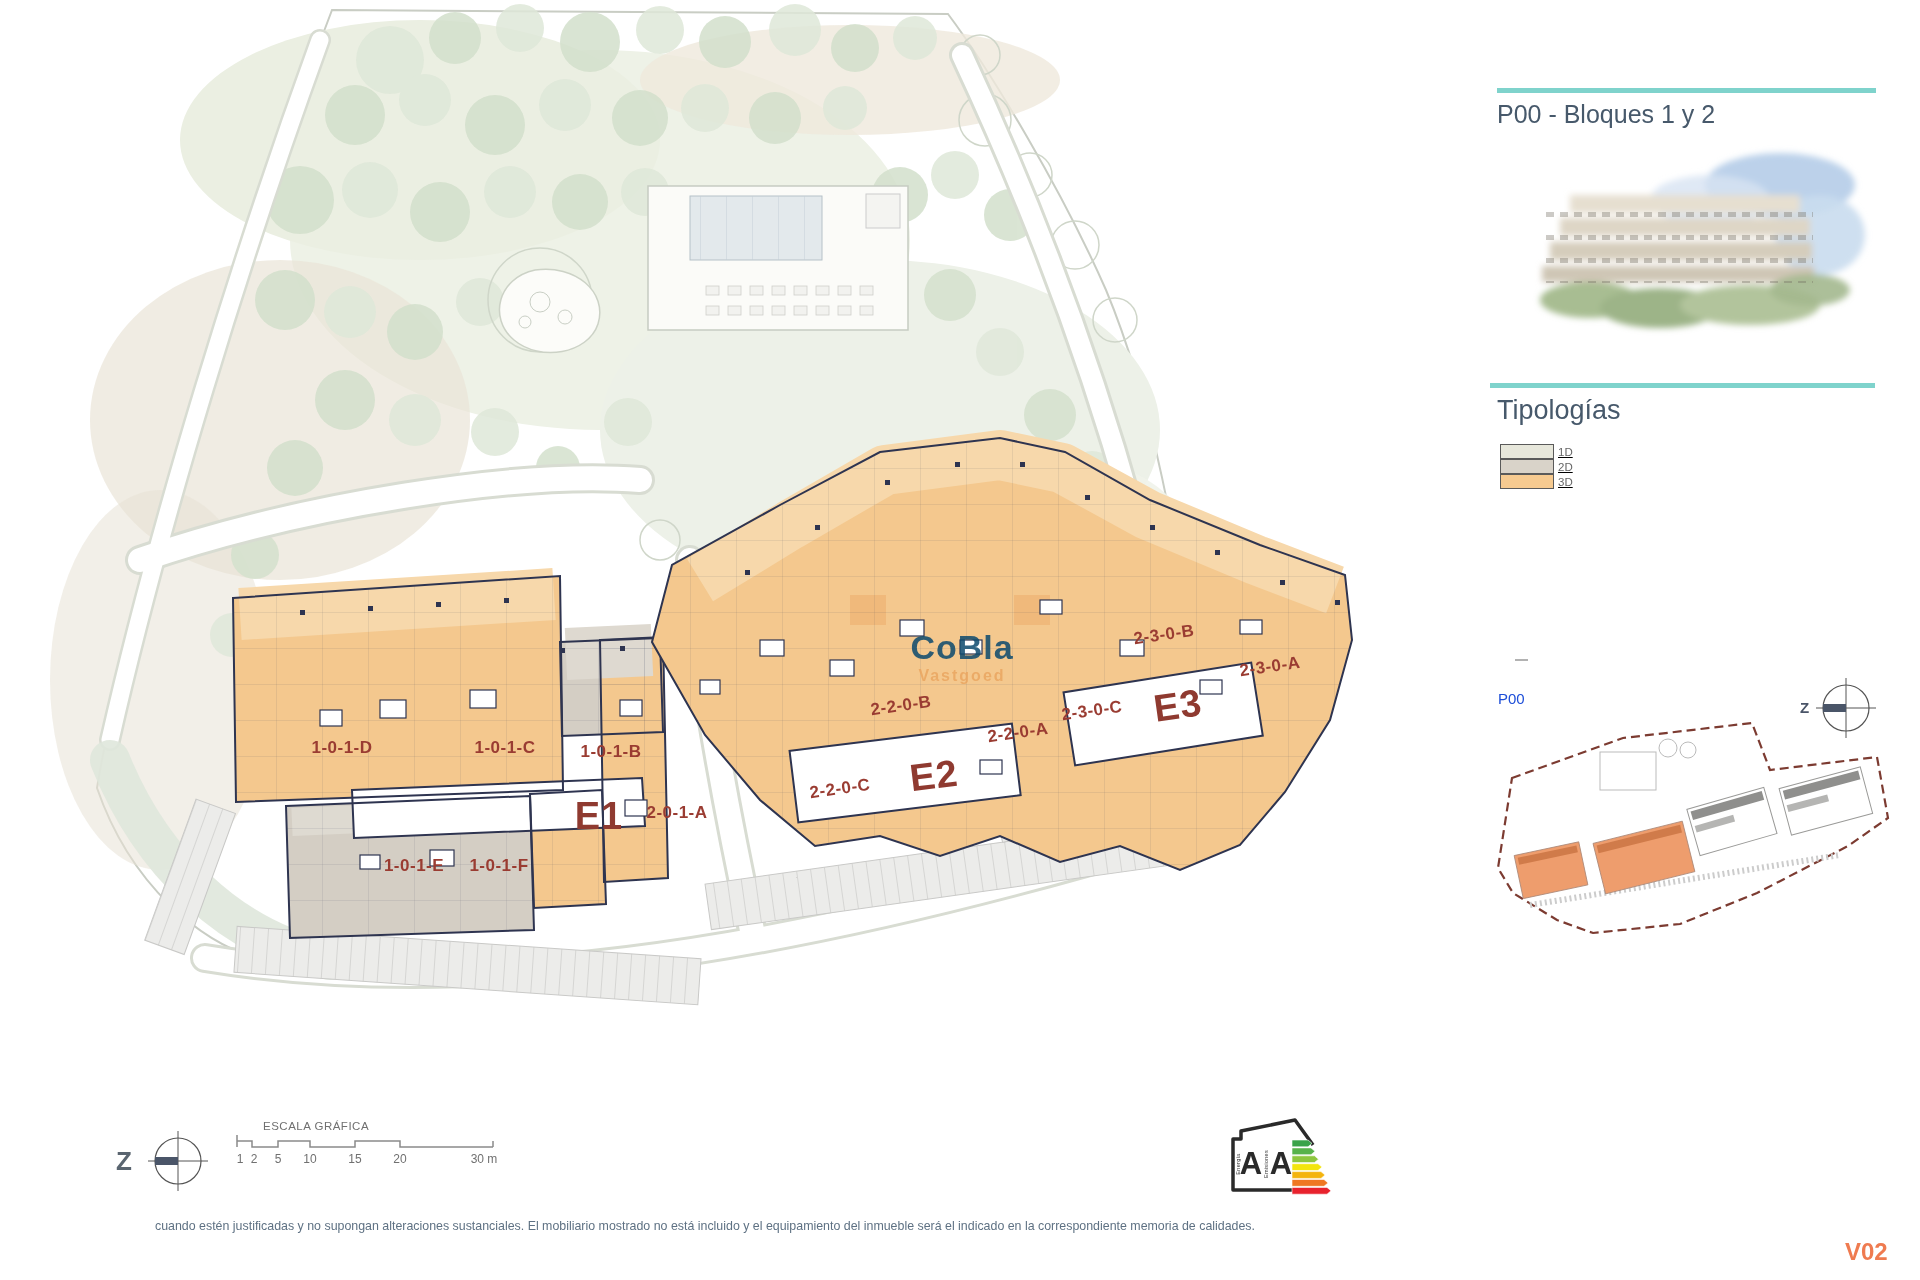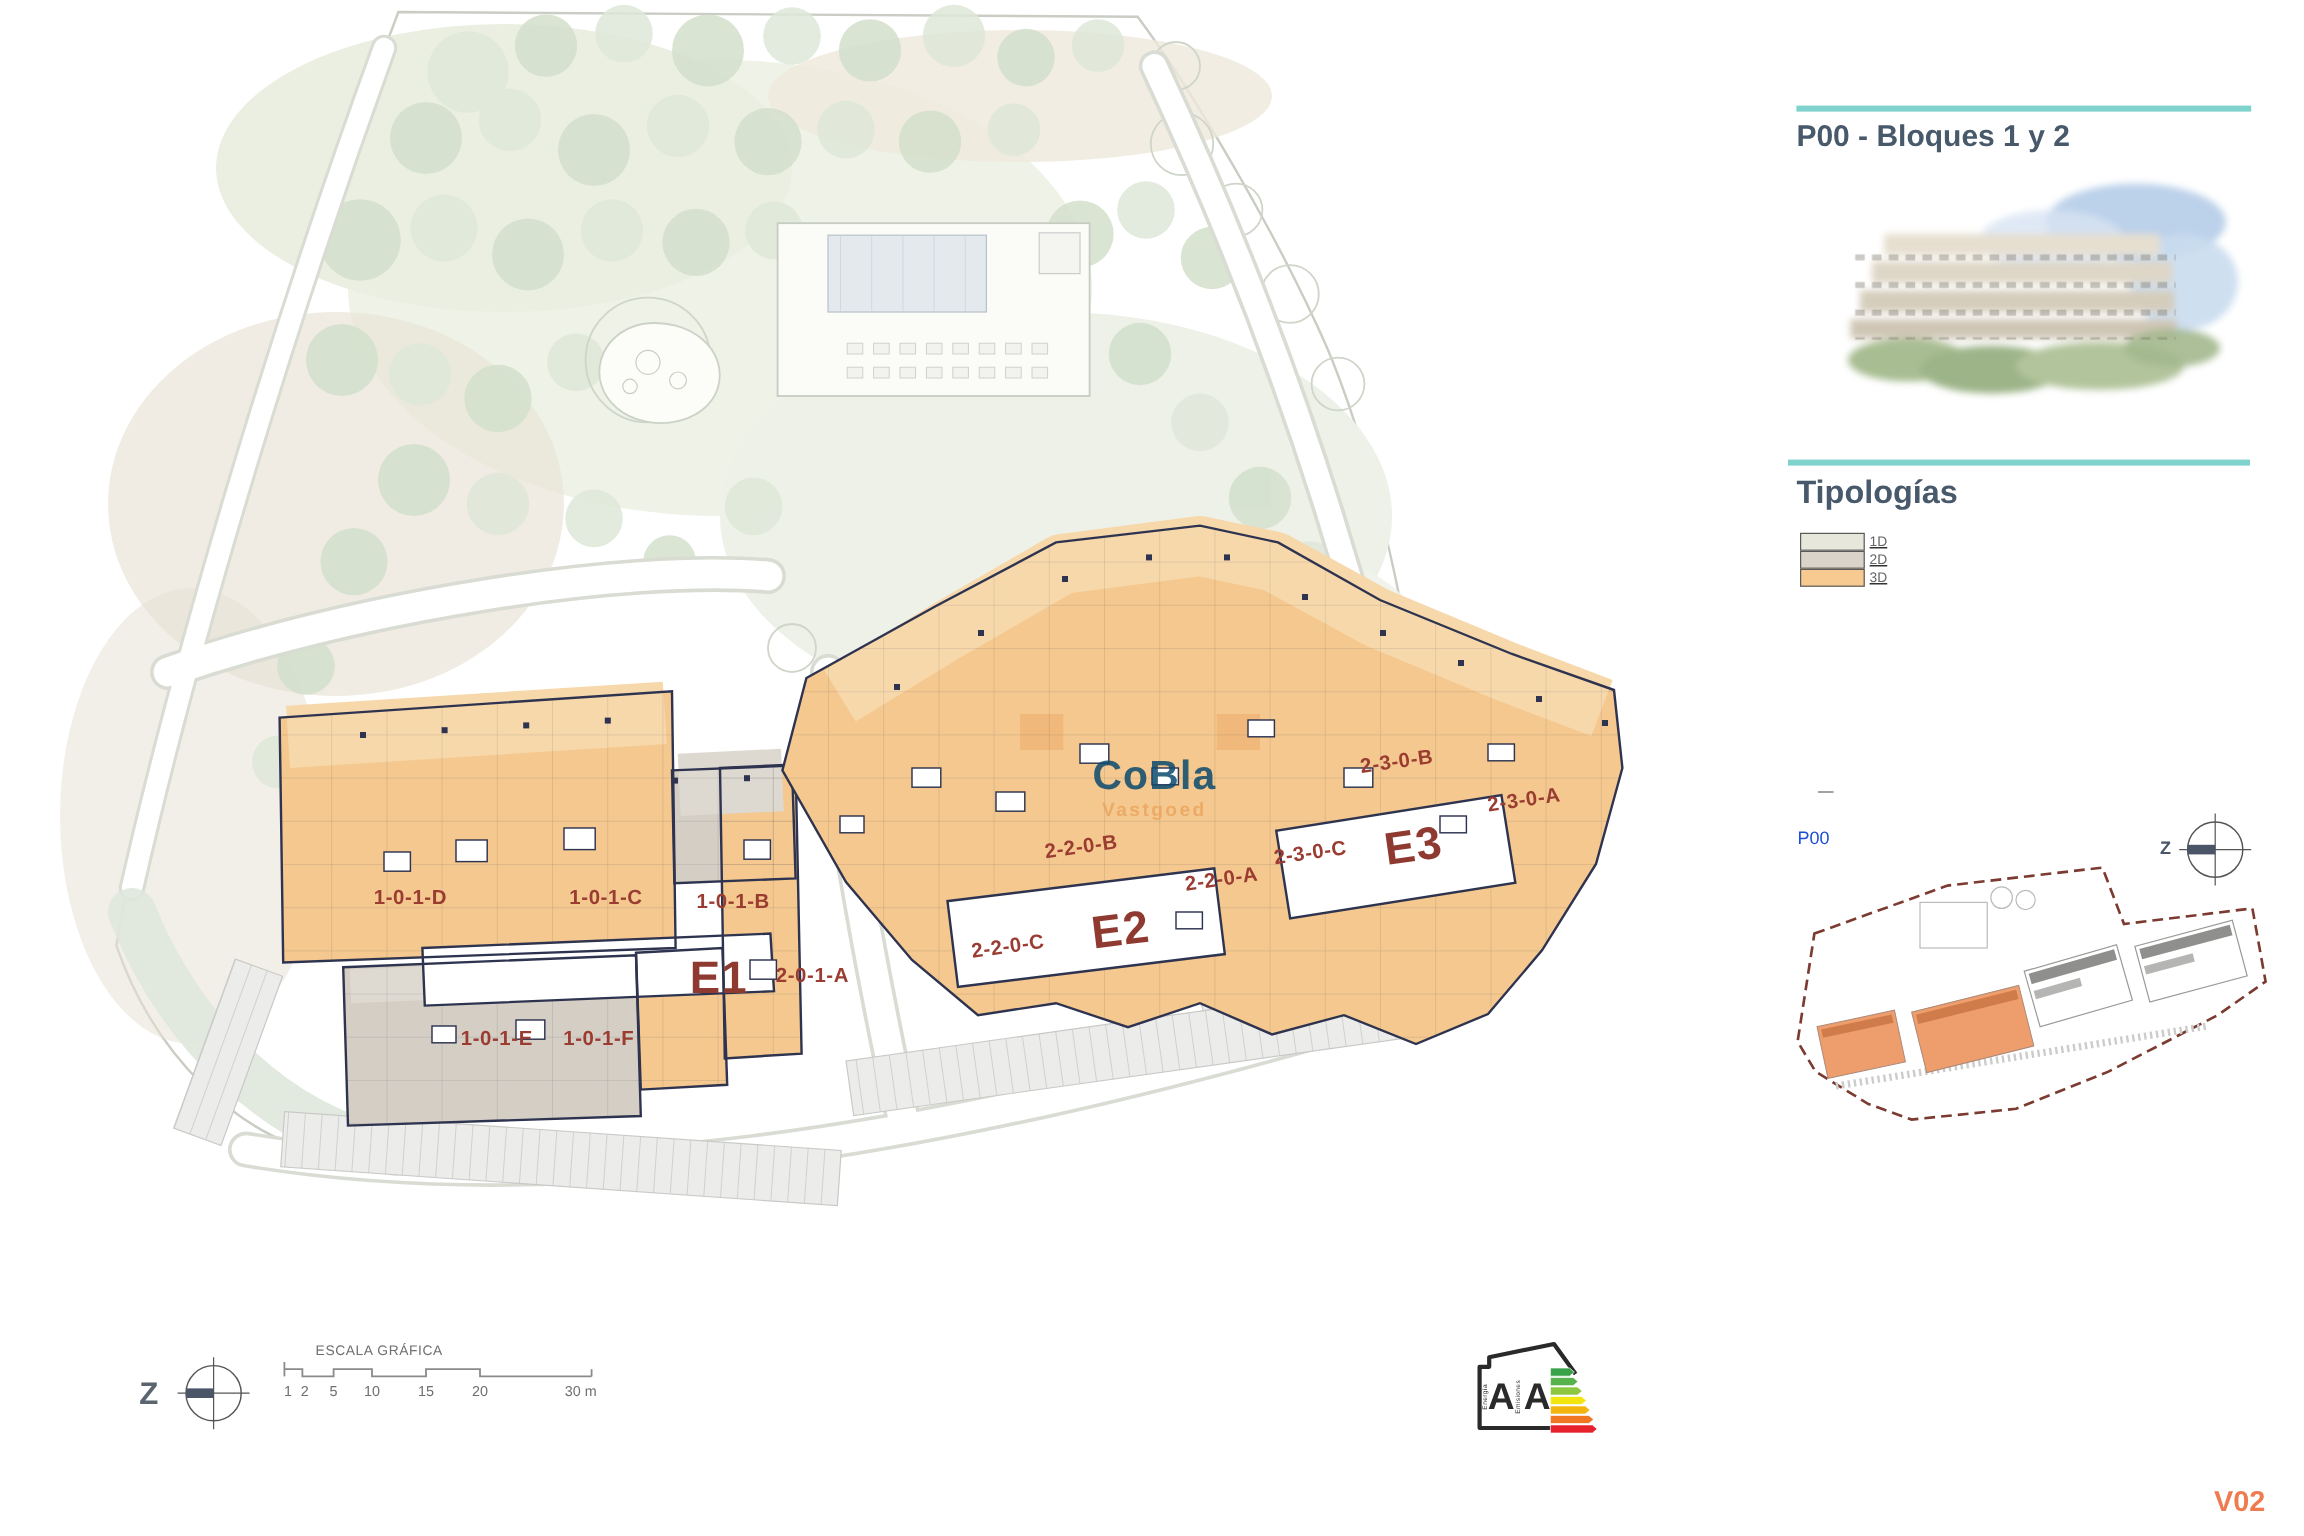--- a/index.html
+++ b/index.html
@@ -3,21 +3,21 @@
 <meta charset="utf-8">
 <style>
   html,body{margin:0;padding:0;background:#ffffff;}
   .stage{position:relative;width:1920px;height:1280px;background:#ffffff;overflow:hidden;
          font-family:"Liberation Sans",sans-serif;}
   .abs{position:absolute;}
   .lbl{position:absolute;transform:translate(-50%,-50%);white-space:nowrap;}
   .unit{color:#9a3c32;font-weight:bold;font-size:17px;letter-spacing:.5px;}
   .elabel{color:#8f3a30;font-weight:bold;font-size:38px;letter-spacing:1px;}
   .teal-line{position:absolute;height:5px;background:#7fd3cc;}
-  .panel-title{position:absolute;color:#47596b;font-weight:bold;font-size:25px;}
+  .panel-title{position:absolute;color:#47596b;font-weight:normal;font-size:25px;}
   .legend-row{display:flex;align-items:center;height:15px;text-decoration:underline;}
   .legend-swatch{width:54px;height:15px;border:1px solid #5a5a5a;box-sizing:border-box;margin-top:-1px;}
   .legend-label{font-size:11.5px;color:#666;margin-left:4px;}
   .sw-1d{background:#e7e7db;}
   .sw-2d{background:#d9d3c9;}
   .sw-3d{background:#f6ca90;}
   .watermark1{color:#0c4a6e;font-weight:600;font-size:34px;letter-spacing:1px;opacity:.85;}
   .watermark2{color:#eaa45e;font-weight:600;font-size:16px;letter-spacing:2px;opacity:.8;}
   .small-gray{color:#1d4ed8;font-size:15px;}
   .north-z{color:#4a5568;font-weight:bold;}
@@ -416,16 +416,17 @@
   <div class="scale-num" style="left:310px;top:1152px">10</div>
   <div class="scale-num" style="left:355px;top:1152px">15</div>
   <div class="scale-num" style="left:400px;top:1152px">20</div>
   <div class="scale-num" style="left:484px;top:1152px">30 m</div>
 
   <div class="energy-letter" style="left:1251px;top:1164px">A</div>
   <div class="energy-letter" style="left:1281px;top:1164px">A</div>
   <div class="energy-vlabel" style="left:1238px;top:1164px">Energía</div>
   <div class="energy-vlabel" style="left:1266px;top:1164px">Emisiones</div>
 
+  <div class="disclaimer" style="left:155px;top:1218px">cuando estén justificadas y no supongan alteraciones sustanciales. El mobiliario mostrado no está incluido y el equipamiento del inmueble será el indicado en la correspondiente memoria de calidades.</div>
 
   <div class="version" style="left:1845px;top:1238px">V02</div>
 
 </div>
 
 </body></html>

